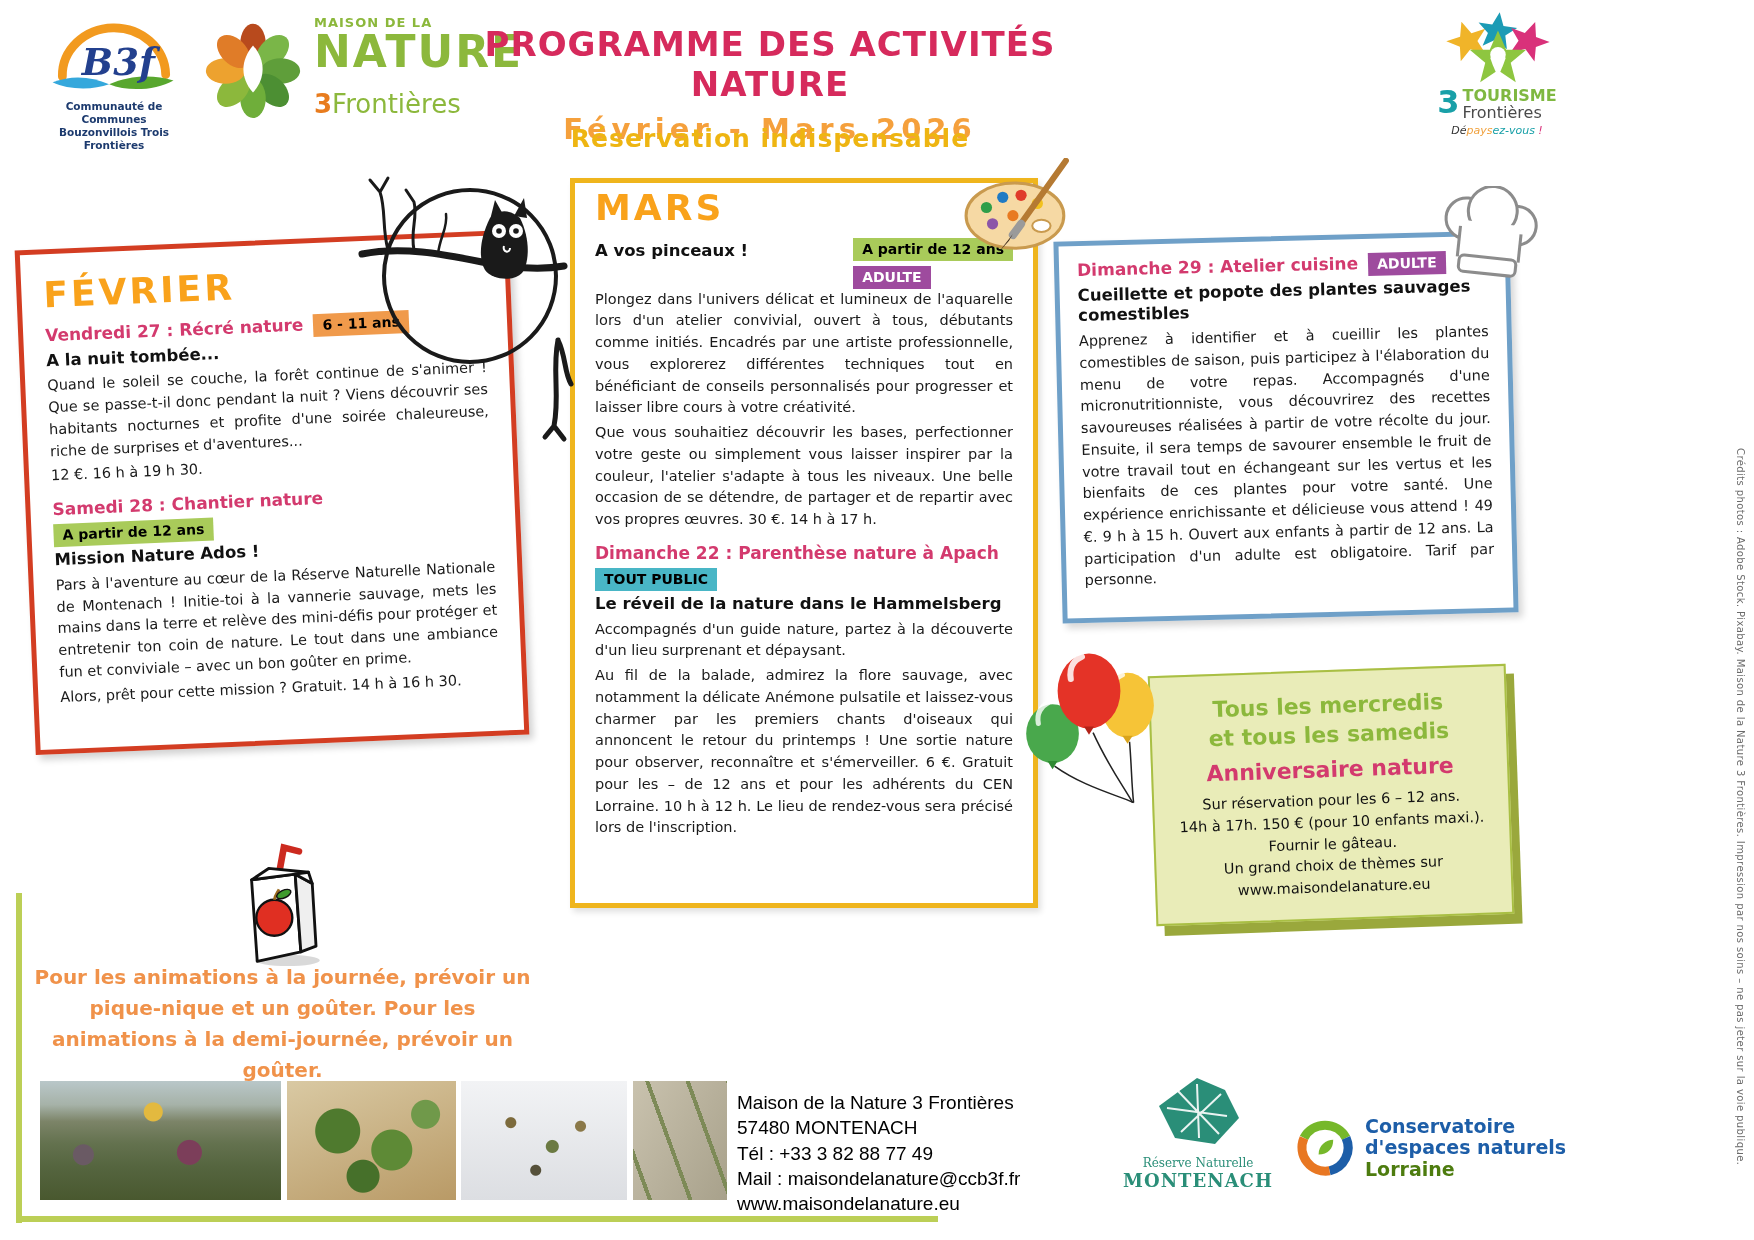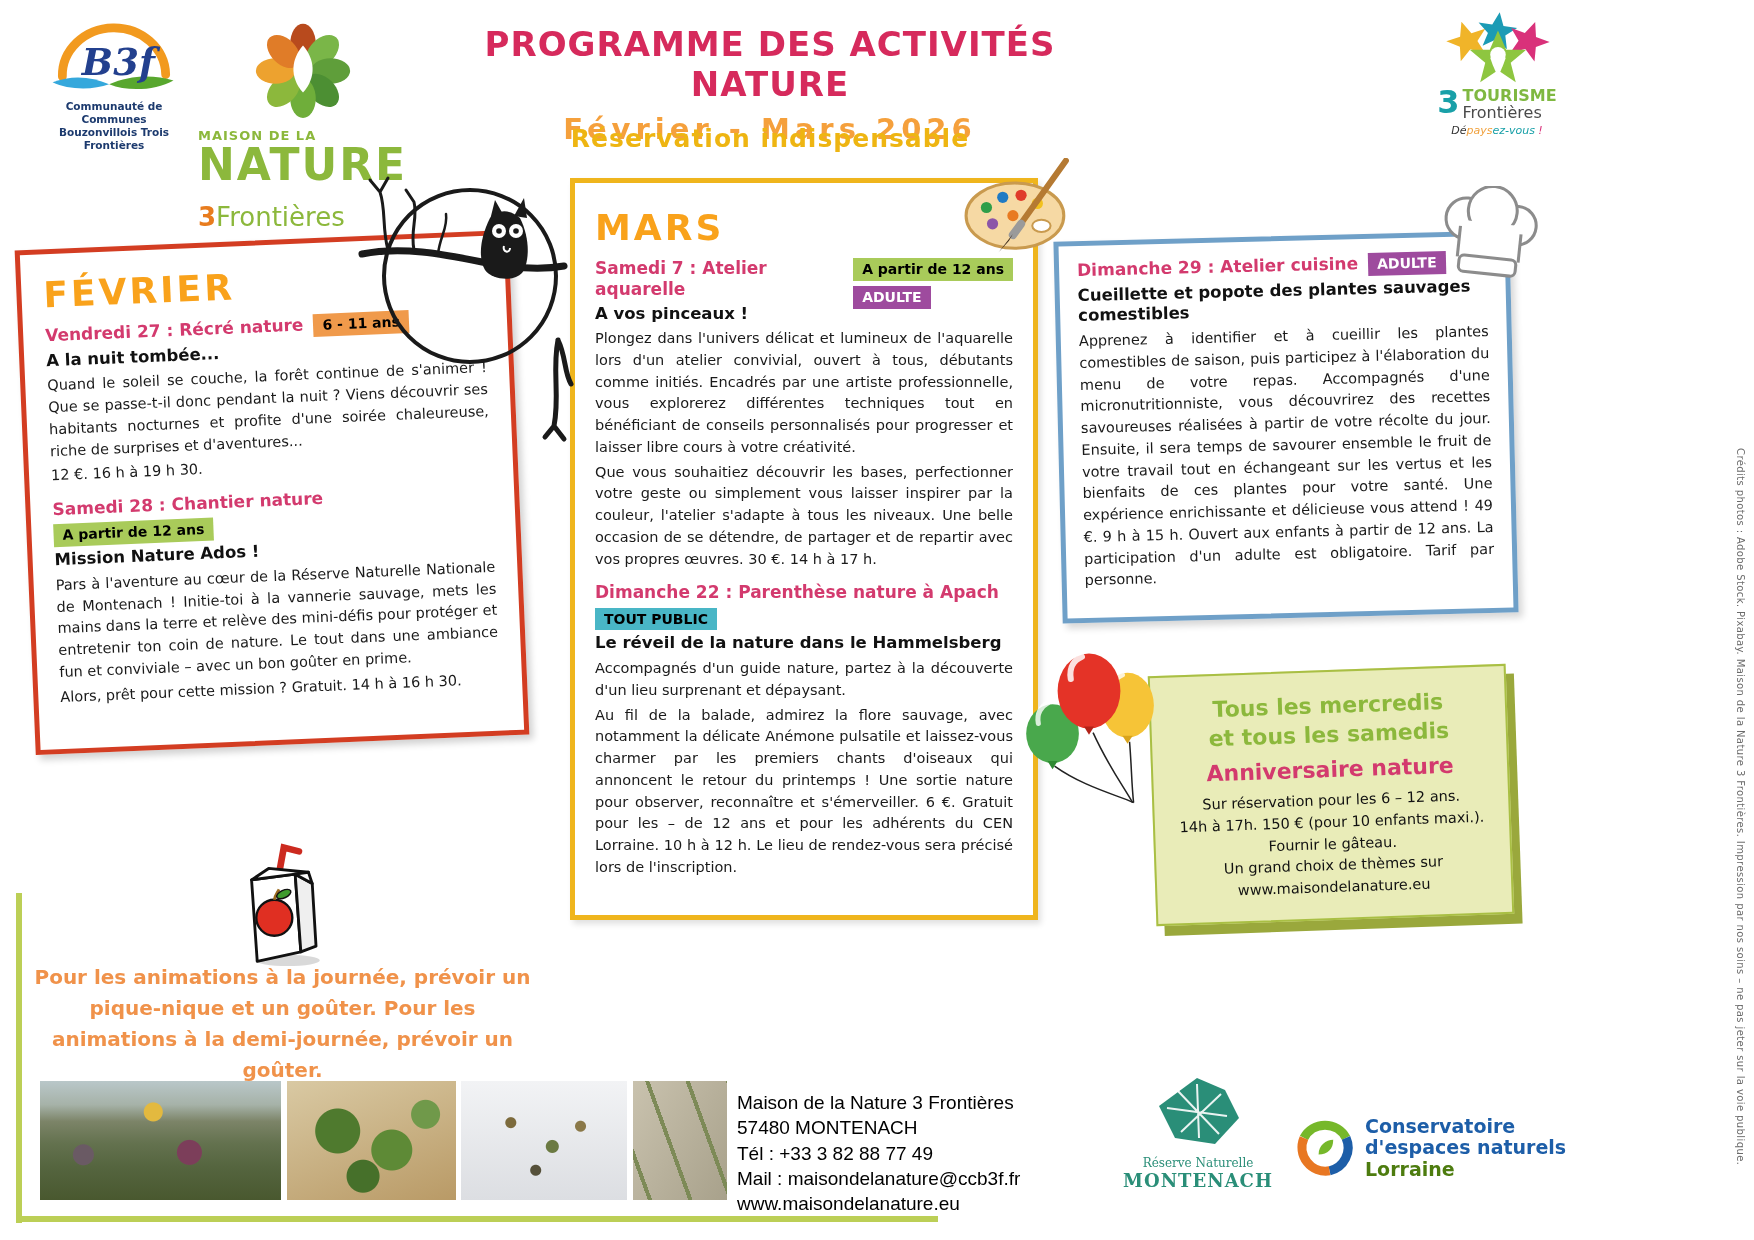--- a/index.html
+++ b/index.html
@@ -10,40 +10,40 @@
   .hdr-title{position:absolute;left:430px;top:24px;width:680px;text-align:center;
              font-size:34px;font-weight:bold;color:#d62a5c;letter-spacing:1px;}
   .hdr-sub{position:absolute;left:430px;top:80px;width:680px;text-align:center;
            font-size:29px;font-weight:bold;color:#f5a03c;letter-spacing:5px;margin-top:32px;}
   .hdr-note{position:absolute;left:430px;top:124px;width:680px;text-align:center;
             font-size:25px;font-weight:bold;color:#eeb512;letter-spacing:1px;}
 
   .ccb3f{position:absolute;left:34px;top:18px;width:160px;text-align:center;}
   .ccb3f .cap{font-size:10.5px;font-weight:bold;color:#1c3a6e;line-height:1.25;}
 
-  .maison{position:absolute;left:198px;top:12px;display:flex;align-items:center;gap:6px;flex-direction:column;}
+  .maison{position:absolute;left:198px;top:12px;display:flex;align-items:center;gap:6px;}
   .maison .t1{font-size:13px;font-weight:bold;color:#8cb83c;letter-spacing:1px;}
   .maison .t2{font-size:44px;font-weight:bold;color:#8cb83c;letter-spacing:2px;line-height:1;}
   .maison .t3{font-size:26px;line-height:1.1;margin-top:16px;}
   .maison .t3 .digit{color:#e87c1e;font-weight:bold;}
   .maison .t3 .word{color:#8cb83c;}
 
   .tourisme{position:absolute;left:1434px;top:12px;width:126px;text-align:center;}
   .tourisme .row3{display:flex;justify-content:center;align-items:flex-start;gap:3px;margin-top:-4px;}
   .tourisme .digit{font-size:32px;font-weight:bold;color:#19a0a8;line-height:0.9;}
   .tourisme .w1{font-size:16px;font-weight:bold;color:#7fb841;line-height:1.05;text-align:left;}
   .tourisme .w2{font-size:16px;color:#4a4a4a;line-height:1.05;text-align:left;}
   .tourisme .tag{font-size:11px;font-style:italic;margin-top:2px;}
 
   
   .card{position:absolute;background:#fff;box-sizing:border-box;}
   #card-fevrier{left:25px;top:240px;width:494px;min-height:505px;border:5px solid #d33d22;
                 transform:rotate(-2.4deg);padding:20px 22px;box-shadow:4px 5px 7px rgba(0,0,0,.18);}
   #card-mars{left:570px;top:178px;width:468px;min-height:730px;border:5px solid #efb51d;
-             padding:24px 20px;box-shadow:3px 4px 6px rgba(0,0,0,.12);}
+             padding:4px 20px;box-shadow:3px 4px 6px rgba(0,0,0,.12);}
   #card-cuisine{left:1058px;top:236px;width:456px;min-height:350px;border:5px solid #6fa0c8;
                 transform:rotate(-1.4deg);padding:14px 18px;box-shadow:4px 5px 7px rgba(0,0,0,.16);}
 
   .month{font-size:36px;font-weight:bold;color:#f9a21b;letter-spacing:3px;margin:0 0 10px;}
   .event{margin-bottom:12px;}
   .event-head{display:flex;flex-wrap:wrap;gap:4px 10px;align-items:baseline;}
   .event-title{color:#d33a6e;font-weight:bold;font-size:17px;line-height:1.25;}
   .event-sub{font-size:16.5px;font-weight:bold;color:#111;margin:3px 0 4px;line-height:1.25;}
   .event-body{font-size:14.5px;line-height:1.5;text-align:justify;margin:0 0 3px;}
   .event-info{font-size:14.5px;line-height:1.5;}
@@ -224,21 +224,20 @@
       <div class="event-info">Alors, prêt pour cette mission ? Gratuit. 14 h à 16 h 30.</div>
     </div>
   </section>
 
   <section class="card" id="card-mars">
     <h2 class="month">MARS</h2>
 
     <div class="event">
       <div class="head2col">
         <div>
-          <div class="event-title">Samedi 7 : Atelier aquarelle</div>
           <div class="event-sub">A vos pinceaux !</div>
         </div>
         <div class="badges-col">
           <span class="badge green">A partir de 12 ans</span>
           <span class="badge purple">ADULTE</span>
         </div>
       </div>
       <p class="event-body">Plongez dans l'univers délicat et lumineux de l'aquarelle lors d'un atelier convivial, ouvert à tous, débutants comme initiés. Encadrés par une artiste professionnelle, vous explorerez différentes techniques tout en bénéficiant de conseils personnalisés pour progresser et laisser libre cours à votre créativité.</p>
       <p class="event-body">Que vous souhaitiez découvrir les bases, perfectionner votre geste ou simplement vous laisser inspirer par la couleur, l'atelier s'adapte à tous les niveaux. Une belle occasion de se détendre, de partager et de repartir avec vos propres œuvres. 30 €. 14 h à 17 h.</p>
     </div>

